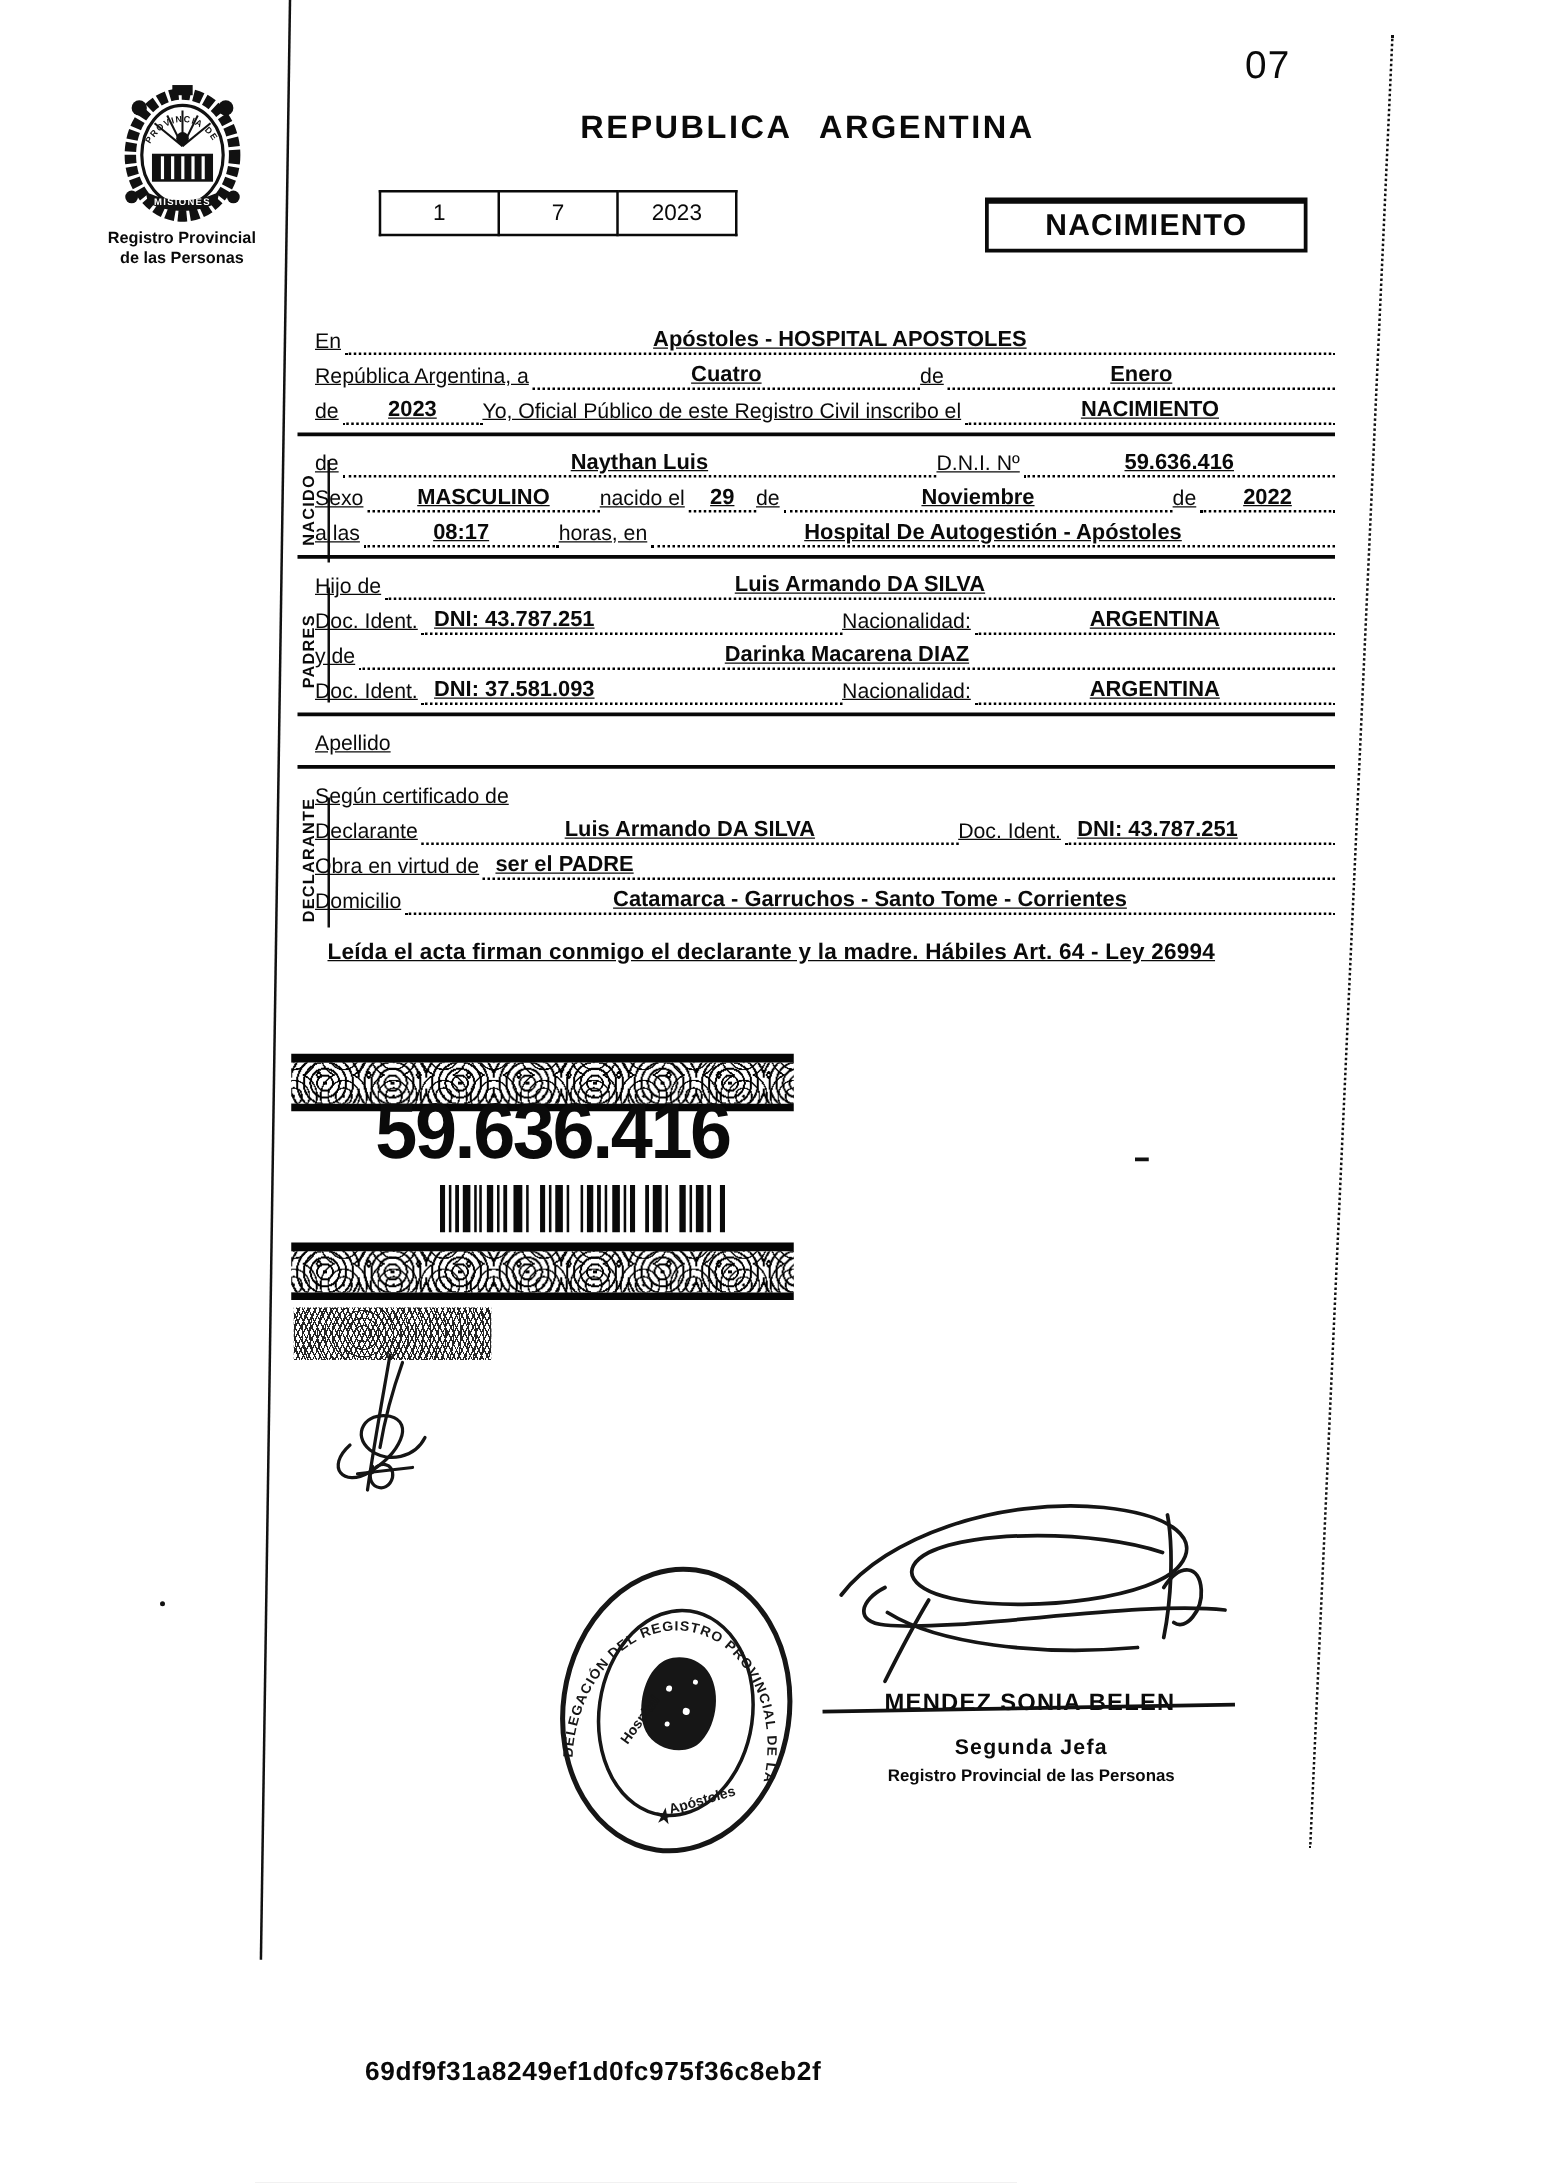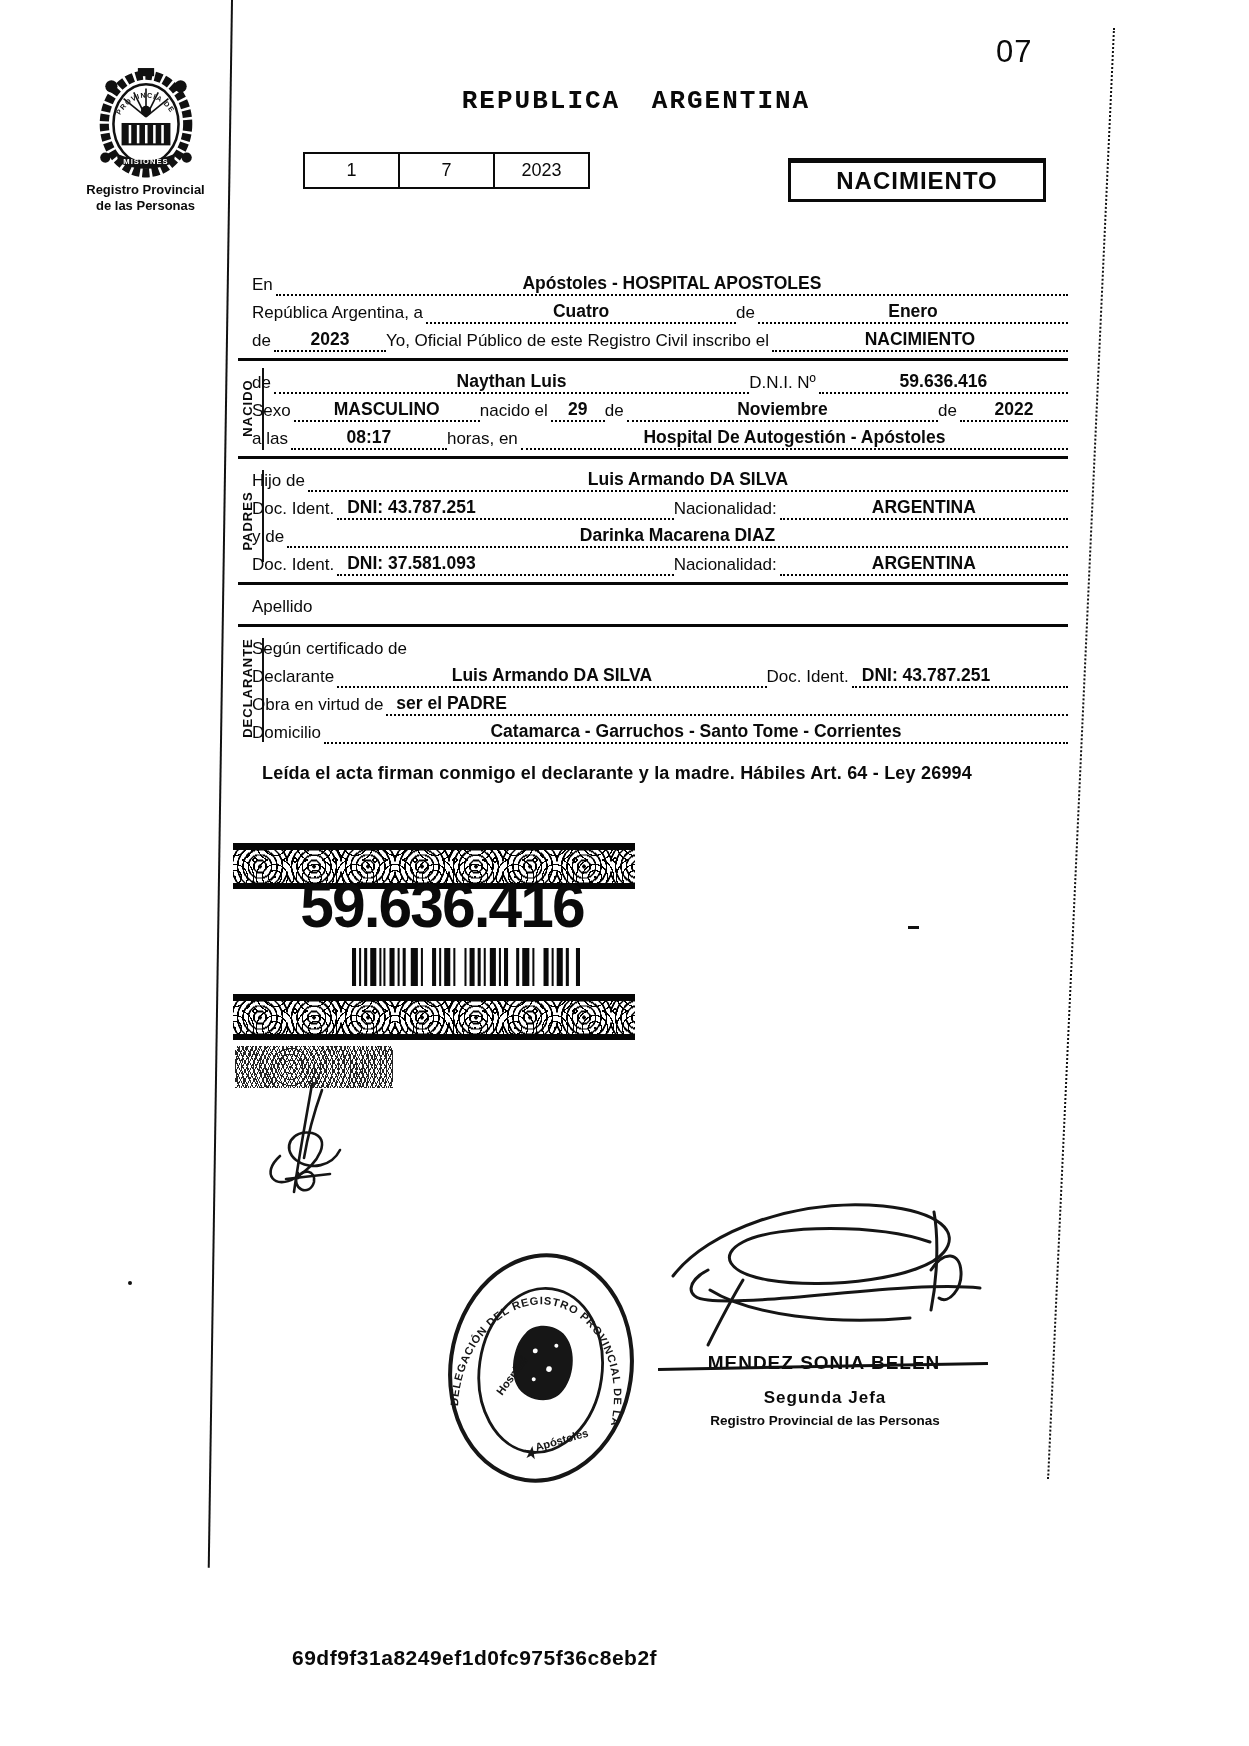--- a/index.html
+++ b/index.html
@@ -7,35 +7,35 @@
     position:relative;width:1249px;height:1746px;background:#fff;margin:0 auto;
     font-family:"Liberation Sans",sans-serif;color:#0a0a0a;overflow:hidden;
   }
   
   .vline-left{position:absolute;left:231px;top:0;width:2px;height:1568px;background:#111;
     transform:rotate(0.85deg);transform-origin:top left;}
   .vline-right{position:absolute;left:1113px;top:28px;height:1452px;width:0;
     border-left:2px dotted #111;transform:rotate(2.6deg);transform-origin:top left;}
   
   .page-number{position:absolute;left:996px;top:34px;font-size:31px;letter-spacing:1px;}
-  .doc-title{position:absolute;left:386px;top:86px;width:500px;text-align:center;
-    font-family:Liberation Mono, monospace;font-weight:700;font-size:26px;
+  .doc-title{position:absolute;left:396px;top:86px;width:500px;text-align:center;
+    font-family:Liberation Sans, sans-serif;font-weight:700;font-size:26px;
     letter-spacing:2px;word-spacing:14px;}
   .emblem{position:absolute;left:90px;top:66px;}
   .emblem-caption{position:absolute;left:58px;top:182px;width:175px;text-align:center;
     font-size:13px;font-weight:700;line-height:1.25;}
   .rec-table{position:absolute;left:303px;top:152px;border-collapse:collapse;}
   .rec-table td{border:2.5px solid #0a0a0a;width:93px;height:33px;text-align:center;
     font-size:17px;padding:0;}
   .rec-table .vals td{font-size:18px;}
   .tipo-box{position:absolute;left:788px;top:158px;width:252px;height:36px;
     border:3px solid #0a0a0a;border-top-width:5px;display:flex;align-items:center;
     justify-content:center;font-size:24px;font-weight:700;letter-spacing:1px;}
   
-  .form{position:absolute;left:252px;top:268px;width:816px;}
+  .form{position:absolute;left:252px;top:256px;width:816px;text-decoration:underline;}
   .row{display:flex;align-items:flex-end;height:28px;font-size:17px;white-space:nowrap;}
   .lbl{flex:none;padding:0 3px 1px 0;}
   .fld{border-bottom:2px dotted #000;text-align:center;font-weight:700;font-size:17.5px;
     display:flex;align-items:flex-end;justify-content:center;padding:0 4px 1px;min-width:0;
     overflow:visible;line-height:1.1;}
   .fld.left{justify-content:flex-start;padding-left:10px;}
   .grow{flex:1 1 0;}
   .hr{height:3px;background:#070707;margin:6px 0 5px -14px;}
   .closing{margin-top:16px;margin-left:10px;width:790px;font-size:18px;font-weight:700;
     line-height:1.45;letter-spacing:.2px;}

